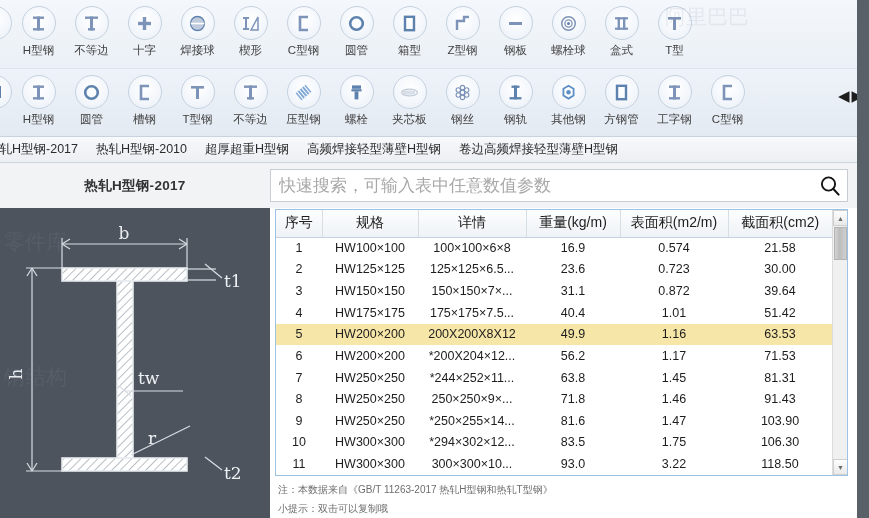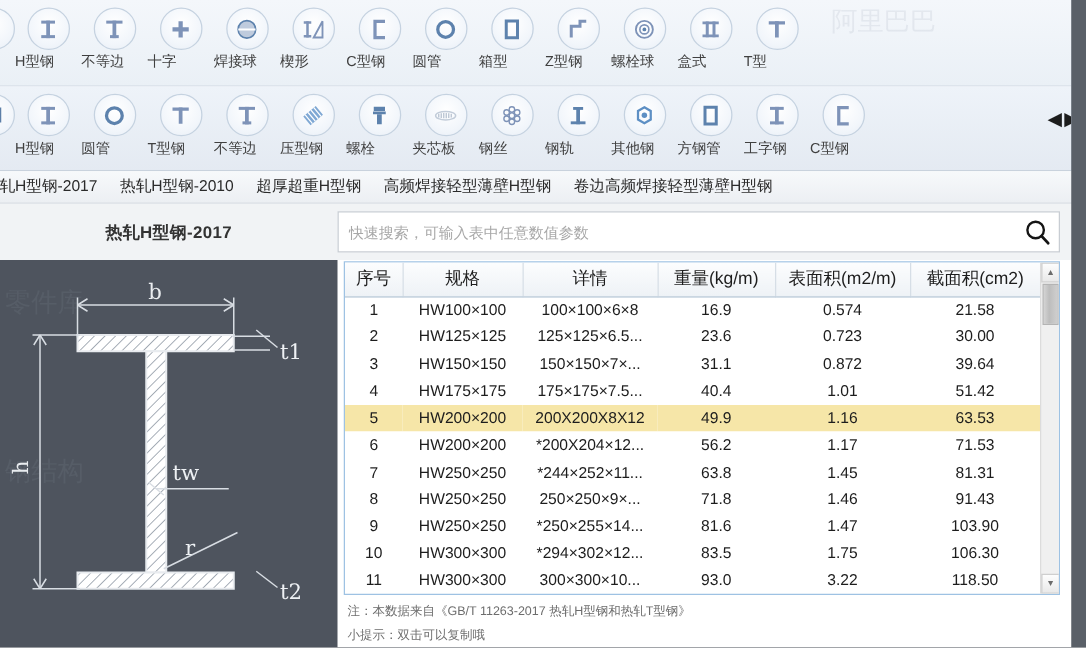--- a/index.html
+++ b/index.html
@@ -29,21 +29,21 @@
     height: 68px;
     display: flex;
     align-items: flex-start;
     padding-left: 12px;
   }
   .toolbar-row.row1 { background: linear-gradient(180deg,#f4f7fb,#eaf0f6); }
   .toolbar-row.row2 { background: linear-gradient(180deg,#eef3f9,#e4eaf2); border-top:1px solid #dde4ec; height:69px; }
 
   .tool-item {
     width: 53px;
-    text-align: left;
+    text-align: center;
     padding-top: 6px;
     cursor: pointer;
     user-select: none;
   }
   .tool-circle {
     width: 34px; height: 34px;
     margin: 0 auto 3px;
     border-radius: 50%;
     border: 1px solid #c5d2e0;
     background: radial-gradient(circle at 50% 38%, #ffffff 0%, #f2f6fb 62%, #e8eef6 100%);
@@ -119,21 +119,21 @@
     flex: 1;
     height: 33px;
     margin-right: 21px;
     background: #fff;
     border: 1px solid #c8cdd3;
     display: flex; align-items: center;
   }
   .searchbox input {
     flex: 1; height: 100%;
     border: none; outline: none;
-    font-size: 12px;
+    font-size: 17px;
     color: #333;
     padding: 0 8px;
     background: transparent;
     font-family: "Liberation Sans", sans-serif;
   }
   .searchbox input::placeholder { color: #a8a8a8; }
   .search-icon { width: 34px; display:flex; align-items:center; justify-content:center; cursor: pointer;}
 
   
   .diagram {
@@ -322,20 +322,28 @@
           <div class="tool-circle">
             <svg width="21" height="21" viewBox="0 0 21 21">
               <path d="M5 17 V8 H12 V4 H17" fill="none" stroke="#7e93b8" stroke-width="2.4"></path>
             </svg>
           </div>
           <div class="tool-label">Z型钢</div>
         </div>
         <div class="tool-item">
           <div class="tool-circle">
             <svg width="21" height="21" viewBox="0 0 21 21">
+              <rect x="4" y="9" width="13" height="3" fill="#7e93b8"></rect>
+            </svg>
+          </div>
+          <div class="tool-label">钢板</div>
+        </div>
+        <div class="tool-item">
+          <div class="tool-circle">
+            <svg width="21" height="21" viewBox="0 0 21 21">
               <circle cx="10.5" cy="10.5" r="6.8" fill="none" stroke="#7e93b8" stroke-width="1.5"></circle>
               <circle cx="10.5" cy="10.5" r="3.6" fill="none" stroke="#7e93b8" stroke-width="1.3"></circle>
               <circle cx="10.5" cy="10.5" r="1.5" fill="#5d82ad"></circle>
             </svg>
           </div>
           <div class="tool-label">螺栓球</div>
         </div>
         <div class="tool-item">
           <div class="tool-circle">
             <svg width="21" height="21" viewBox="0 0 21 21">
@@ -368,20 +376,28 @@
           </div>
           <div class="tool-label">H型钢</div>
         </div>
         <div class="tool-item">
           <div class="tool-circle">
             <svg width="21" height="21" viewBox="0 0 21 21">
               <circle cx="10.5" cy="10.5" r="6.3" fill="none" stroke="#5d82ad" stroke-width="2.6"></circle>
             </svg>
           </div>
           <div class="tool-label">圆管</div>
+        </div>
+        <div class="tool-item">
+          <div class="tool-circle">
+            <svg width="21" height="21" viewBox="0 0 21 21">
+              <path d="M15 4 H7 V17 H15" fill="none" stroke="#7e93b8" stroke-width="2.6"></path>
+            </svg>
+          </div>
+          <div class="tool-label">槽钢</div>
         </div>
         <div class="tool-item">
           <div class="tool-circle">
             <svg width="21" height="21" viewBox="0 0 21 21">
               <rect x="4" y="4" width="13" height="2.6" fill="#7e93b8"></rect>
               <rect x="9" y="4" width="3" height="13" fill="#7e93b8"></rect>
             </svg>
           </div>
           <div class="tool-label">T型钢</div>
         </div>

